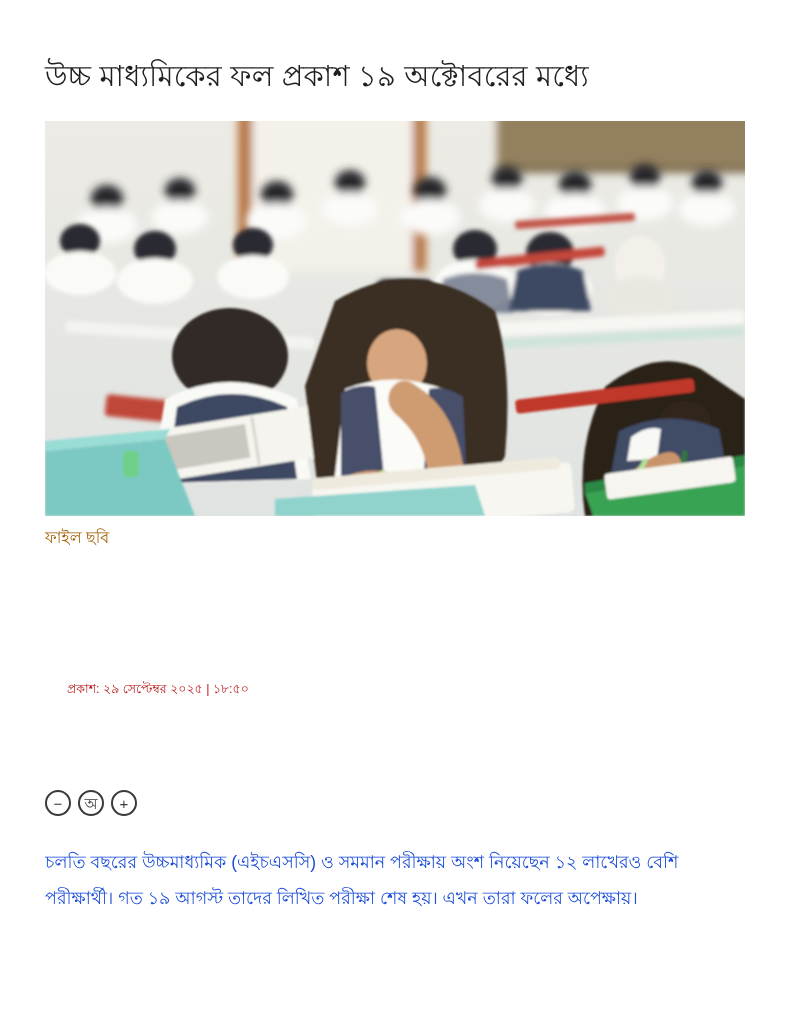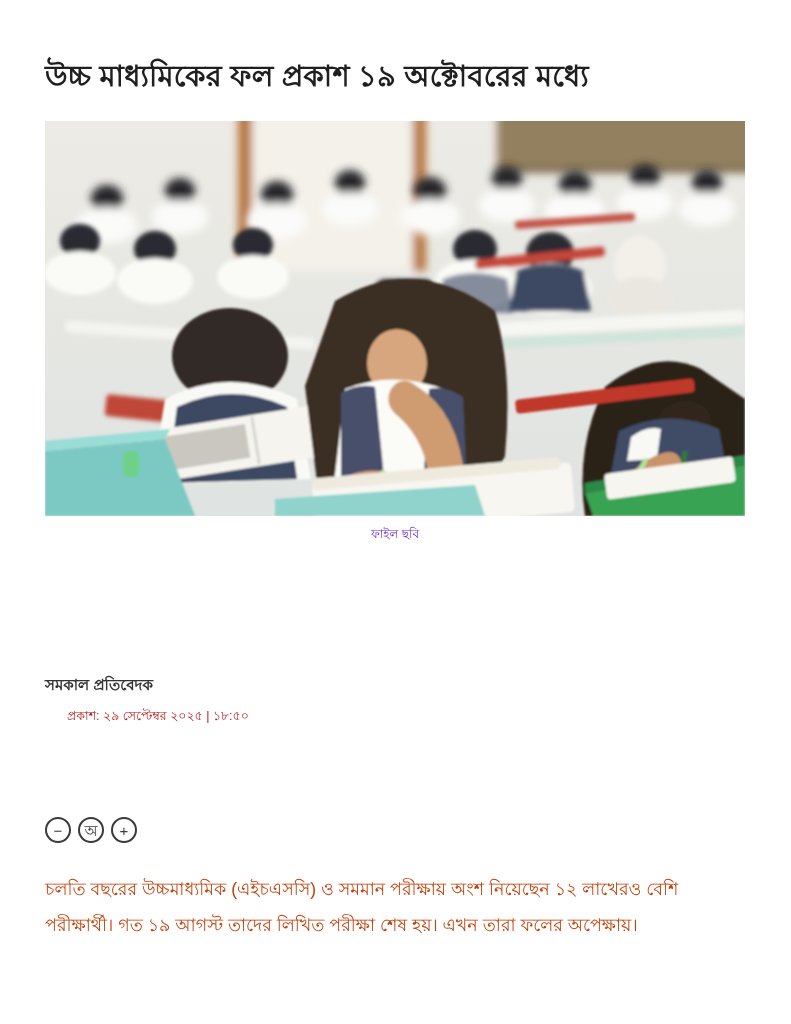--- a/index.html
+++ b/index.html
@@ -15,39 +15,38 @@
   .container {
     width: 791px;
     padding-left: 45px;
     padding-right: 46px;
   }
   h1.article-title {
     margin: 0;
     padding-top: 57px;
     font-size: 29px;
     line-height: 1.32;
-    font-weight: 700;
+    font-weight: 400;
     color: #1f1f1f;
     letter-spacing: 0.2px;
   }
   figure.article-figure {
     margin: 26px 0 0 0;
     width: 700px;
   }
   .photo-frame {
     width: 700px;
     height: 395px;
     overflow: hidden;
     background: #e9e7e2;
   }
   figcaption.photo-caption {
     margin-top: 9px;
-    text-align: center;
-    font-size: 12px;
-    color: #6d28d9;
+    font-size: 16px;
+    color: #a16207;
   }
   .byline-block { margin-top: 128px; }
   .byline {
     font-size: 15px;
     font-weight: 700;
     color: #333333;
   }
   .published {
     margin-top: 9px;
     margin-left: 22px;
@@ -73,21 +72,21 @@
     align-items: center;
     justify-content: center;
     cursor: pointer;
     padding: 0;
     font-family: "Liberation Sans", "DejaVu Sans", sans-serif;
   }
   .body-text {
     margin-top: 28px;
     font-size: 17.5px;
     line-height: 36px;
-    color: #c2410c;
+    color: #1d4ed8;
     width: 700px;
   }
 </style>
 </head>
 <body>
 
 <div class="container">
 
   <h1 class="article-title">উচ্চ মাধ্যমিকের ফল প্রকাশ ১৯ অক্টোবরের মধ্যে</h1>
 
@@ -226,21 +225,20 @@
           <rect x="560" y="344" width="130" height="26" rx="4" fill="#f6f5ef" transform="rotate(-8 625 357)"></rect>
 
           <rect x="470" y="268" width="180" height="14" rx="4" fill="#c0392b" transform="rotate(-7 560 275)"></rect>
         </g>
       </svg>
     </div>
     <figcaption class="photo-caption">ফাইল ছবি</figcaption>
   </figure>
 
   <div class="byline-block">
-    <div class="byline">সমকাল প্রতিবেদক</div>
     <div class="published">প্রকাশ: ২৯ সেপ্টেম্বর ২০২৫ | ১৮:৫০</div>
   </div>
 
   <div class="font-controls">
     <button type="button">−</button>
     <button type="button">অ</button>
     <button type="button">+</button>
   </div>
 
   <p class="body-text">চলতি বছরের উচ্চমাধ্যমিক (এইচএসসি) ও সমমান পরীক্ষায় অংশ নিয়েছেন ১২ লাখেরও বেশি পরীক্ষার্থী। গত ১৯ আগস্ট তাদের লিখিত পরীক্ষা শেষ হয়। এখন তারা ফলের অপেক্ষায়।</p>

